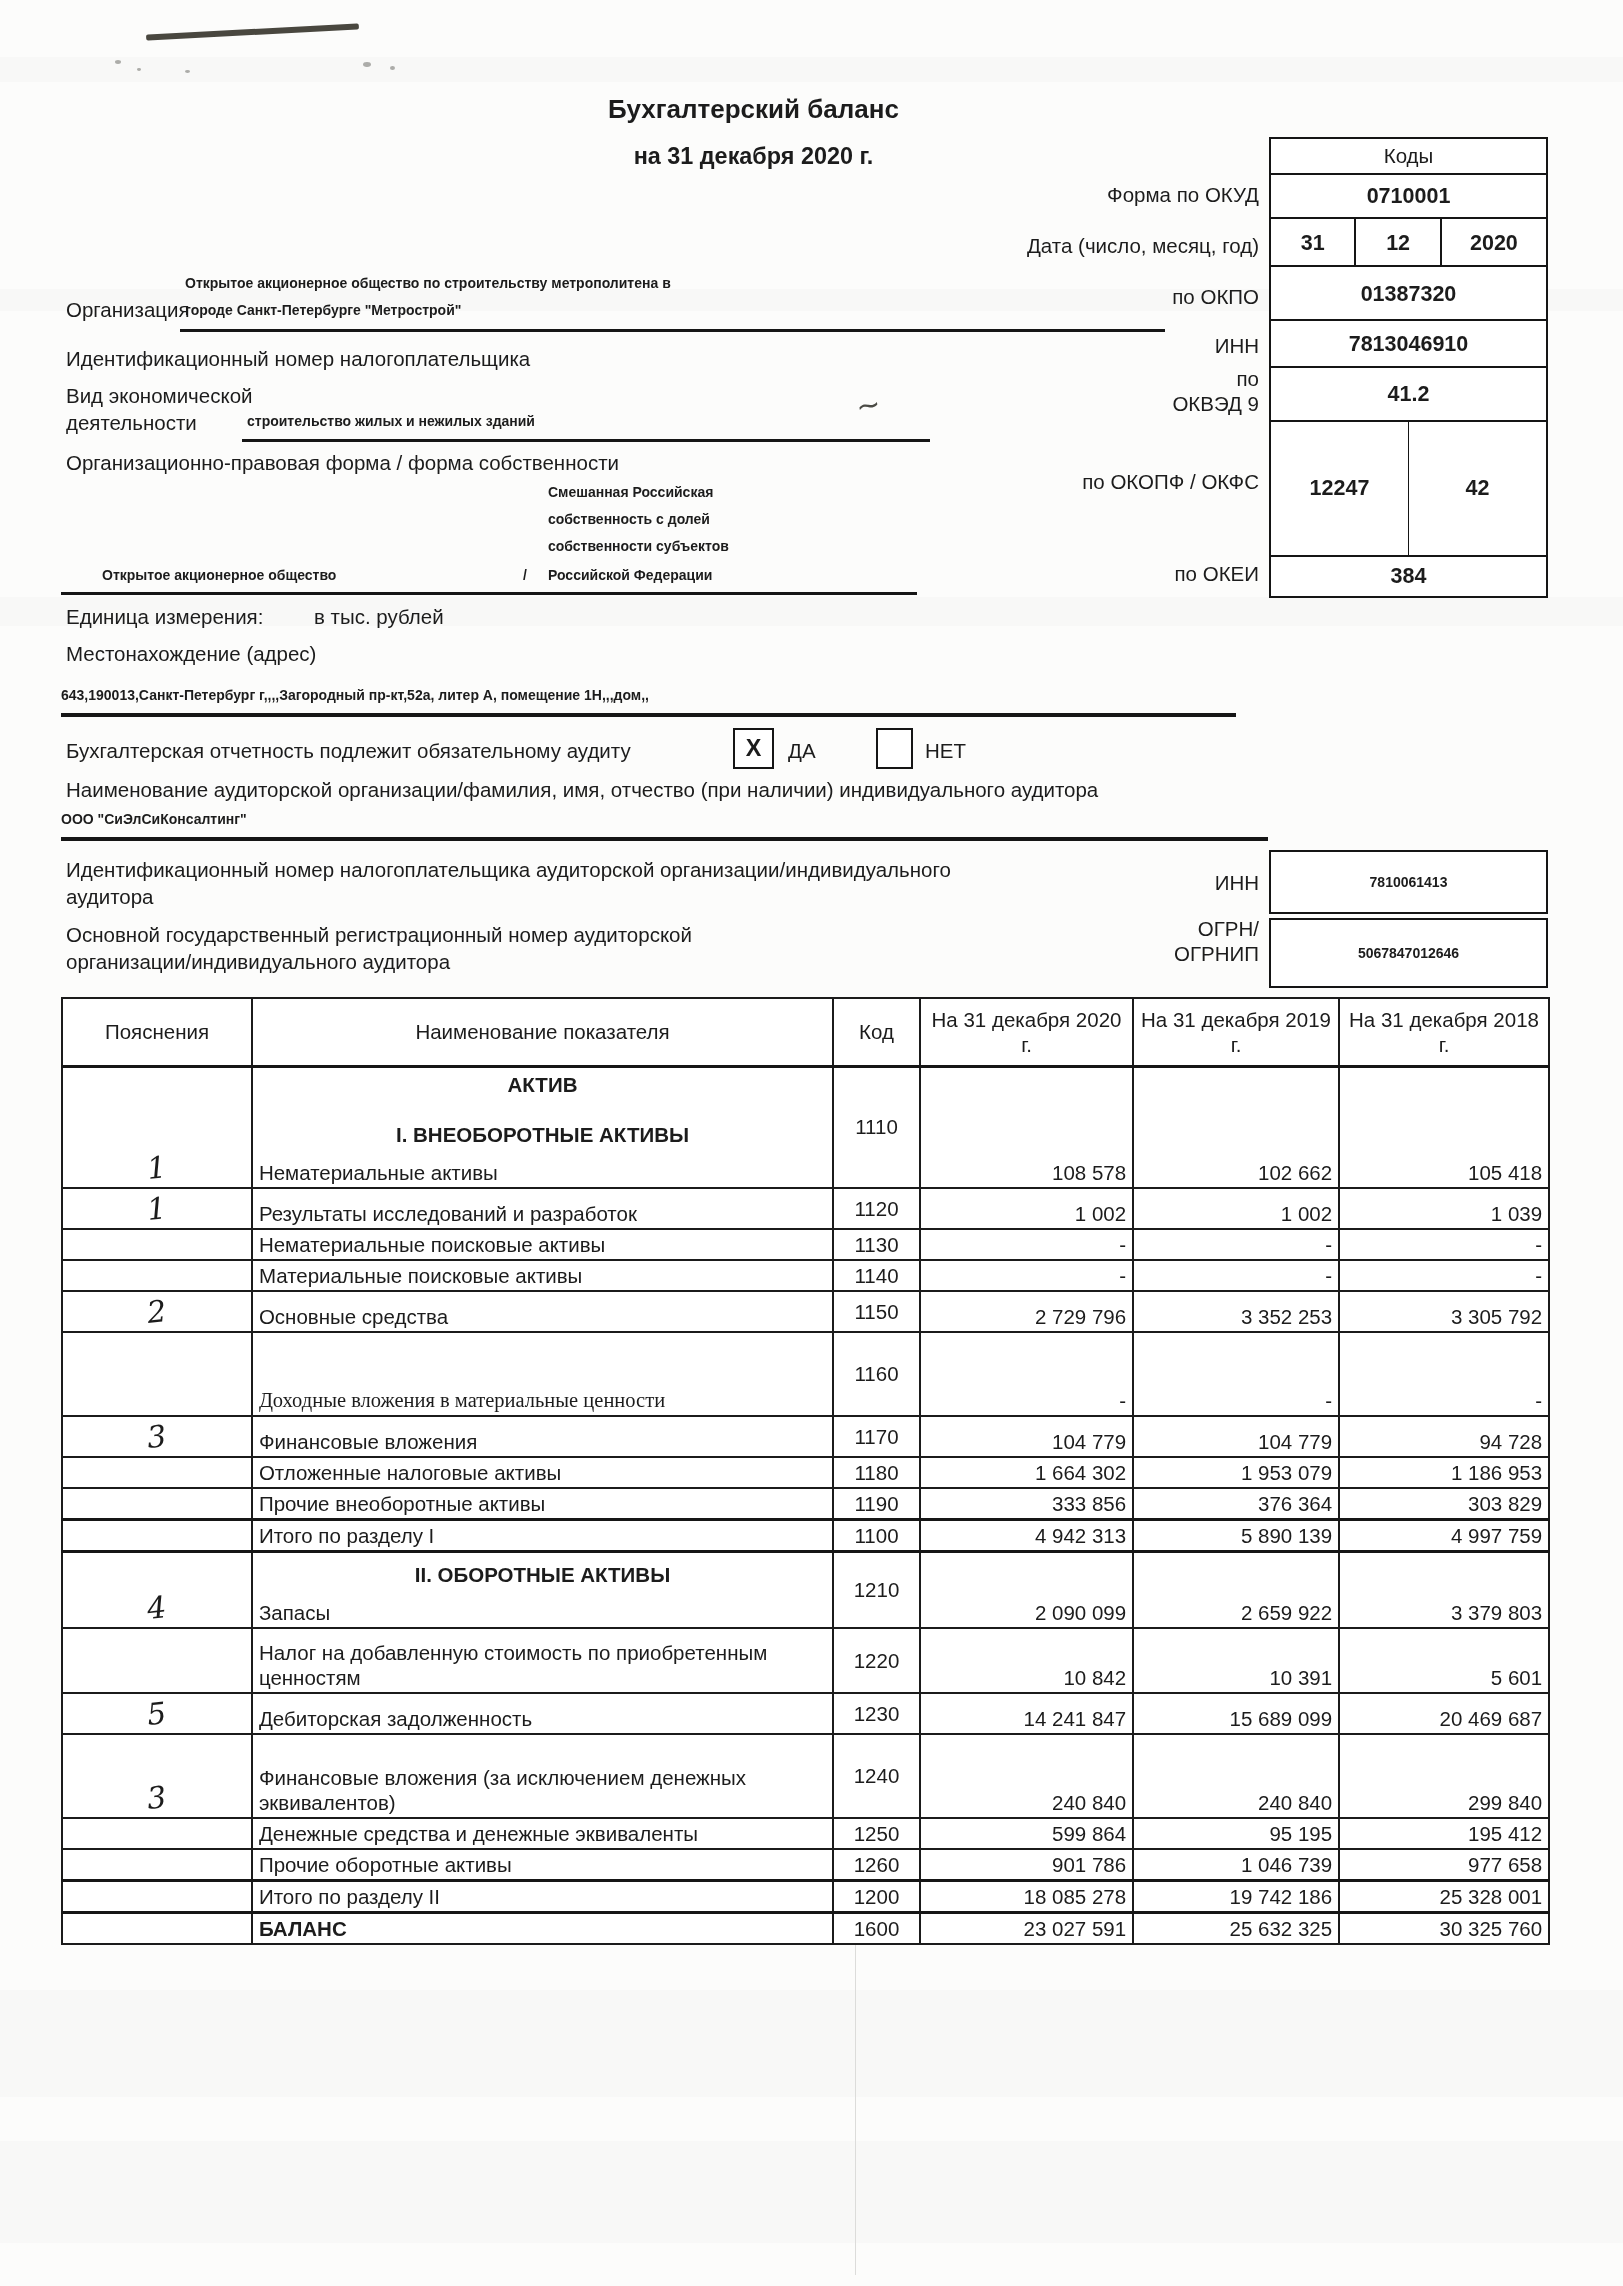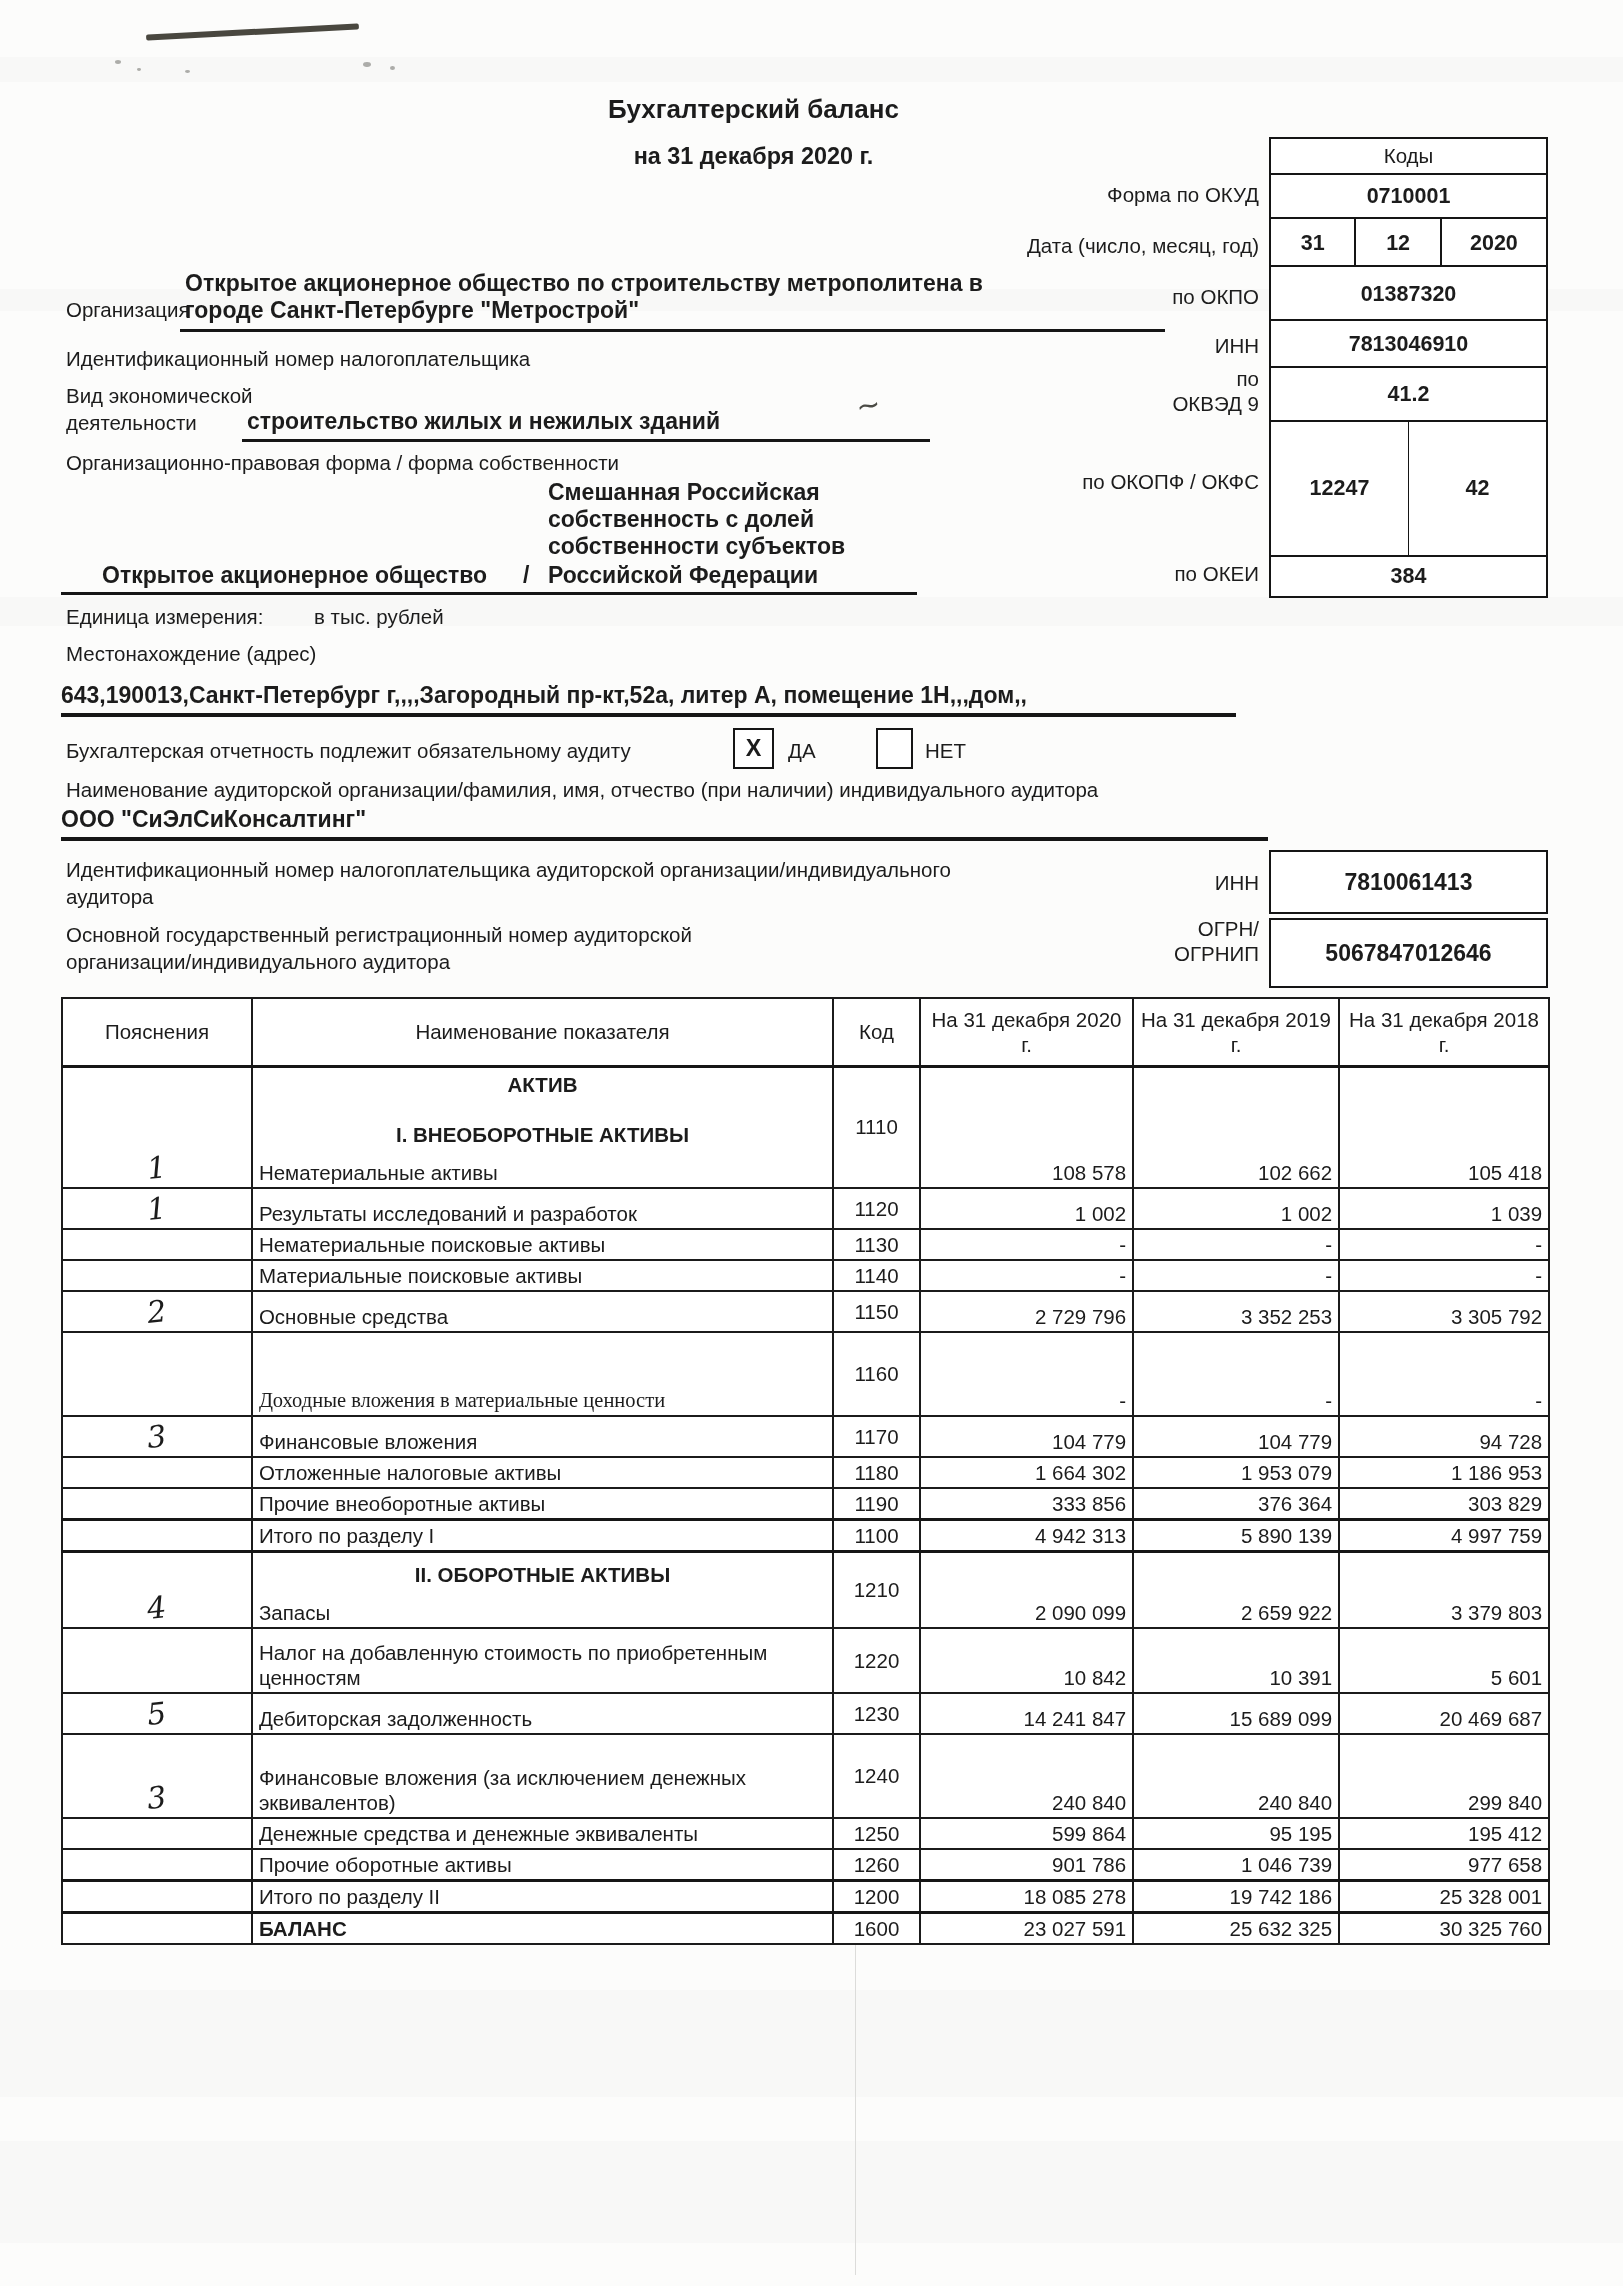--- a/index.html
+++ b/index.html
@@ -7,21 +7,21 @@
     position:relative;
     width:1624px;height:2287px;
     margin:0 auto;
     background:#fcfcfb;
     font-family:"Liberation Sans", sans-serif;
     color:#1c1c1c;
     overflow:hidden;
   }
   .abs{position:absolute;}
   .lbl{font-size:20.5px;line-height:24.4px;}
-  .val{font-size:23px;font-weight:700;line-height:24.4px;}
+  .val{font-size:14px;font-weight:700;line-height:24.4px;}
   .rlabel{position:absolute;right:365px;text-align:right;font-size:20.5px;line-height:23.4px;white-space:nowrap;}
   .hr{position:absolute;background:#161616;height:2.9px;}
   .title-wrap{position:absolute;left:61px;top:94px;width:1385px;text-align:center;}
   .doc-title{font-size:26px;font-weight:700;}
   .doc-subtitle{font-size:23.4px;font-weight:700;margin-top:17.6px;}
 
   
   .codes{position:absolute;left:1269px;top:137px;width:279px;}
   .cb{box-sizing:border-box;border:2.9px solid #151515;margin-top:-2.9px;display:flex;align-items:center;justify-content:center;text-align:center;background:#fff;}
   .cb:first-child{margin-top:0;}

